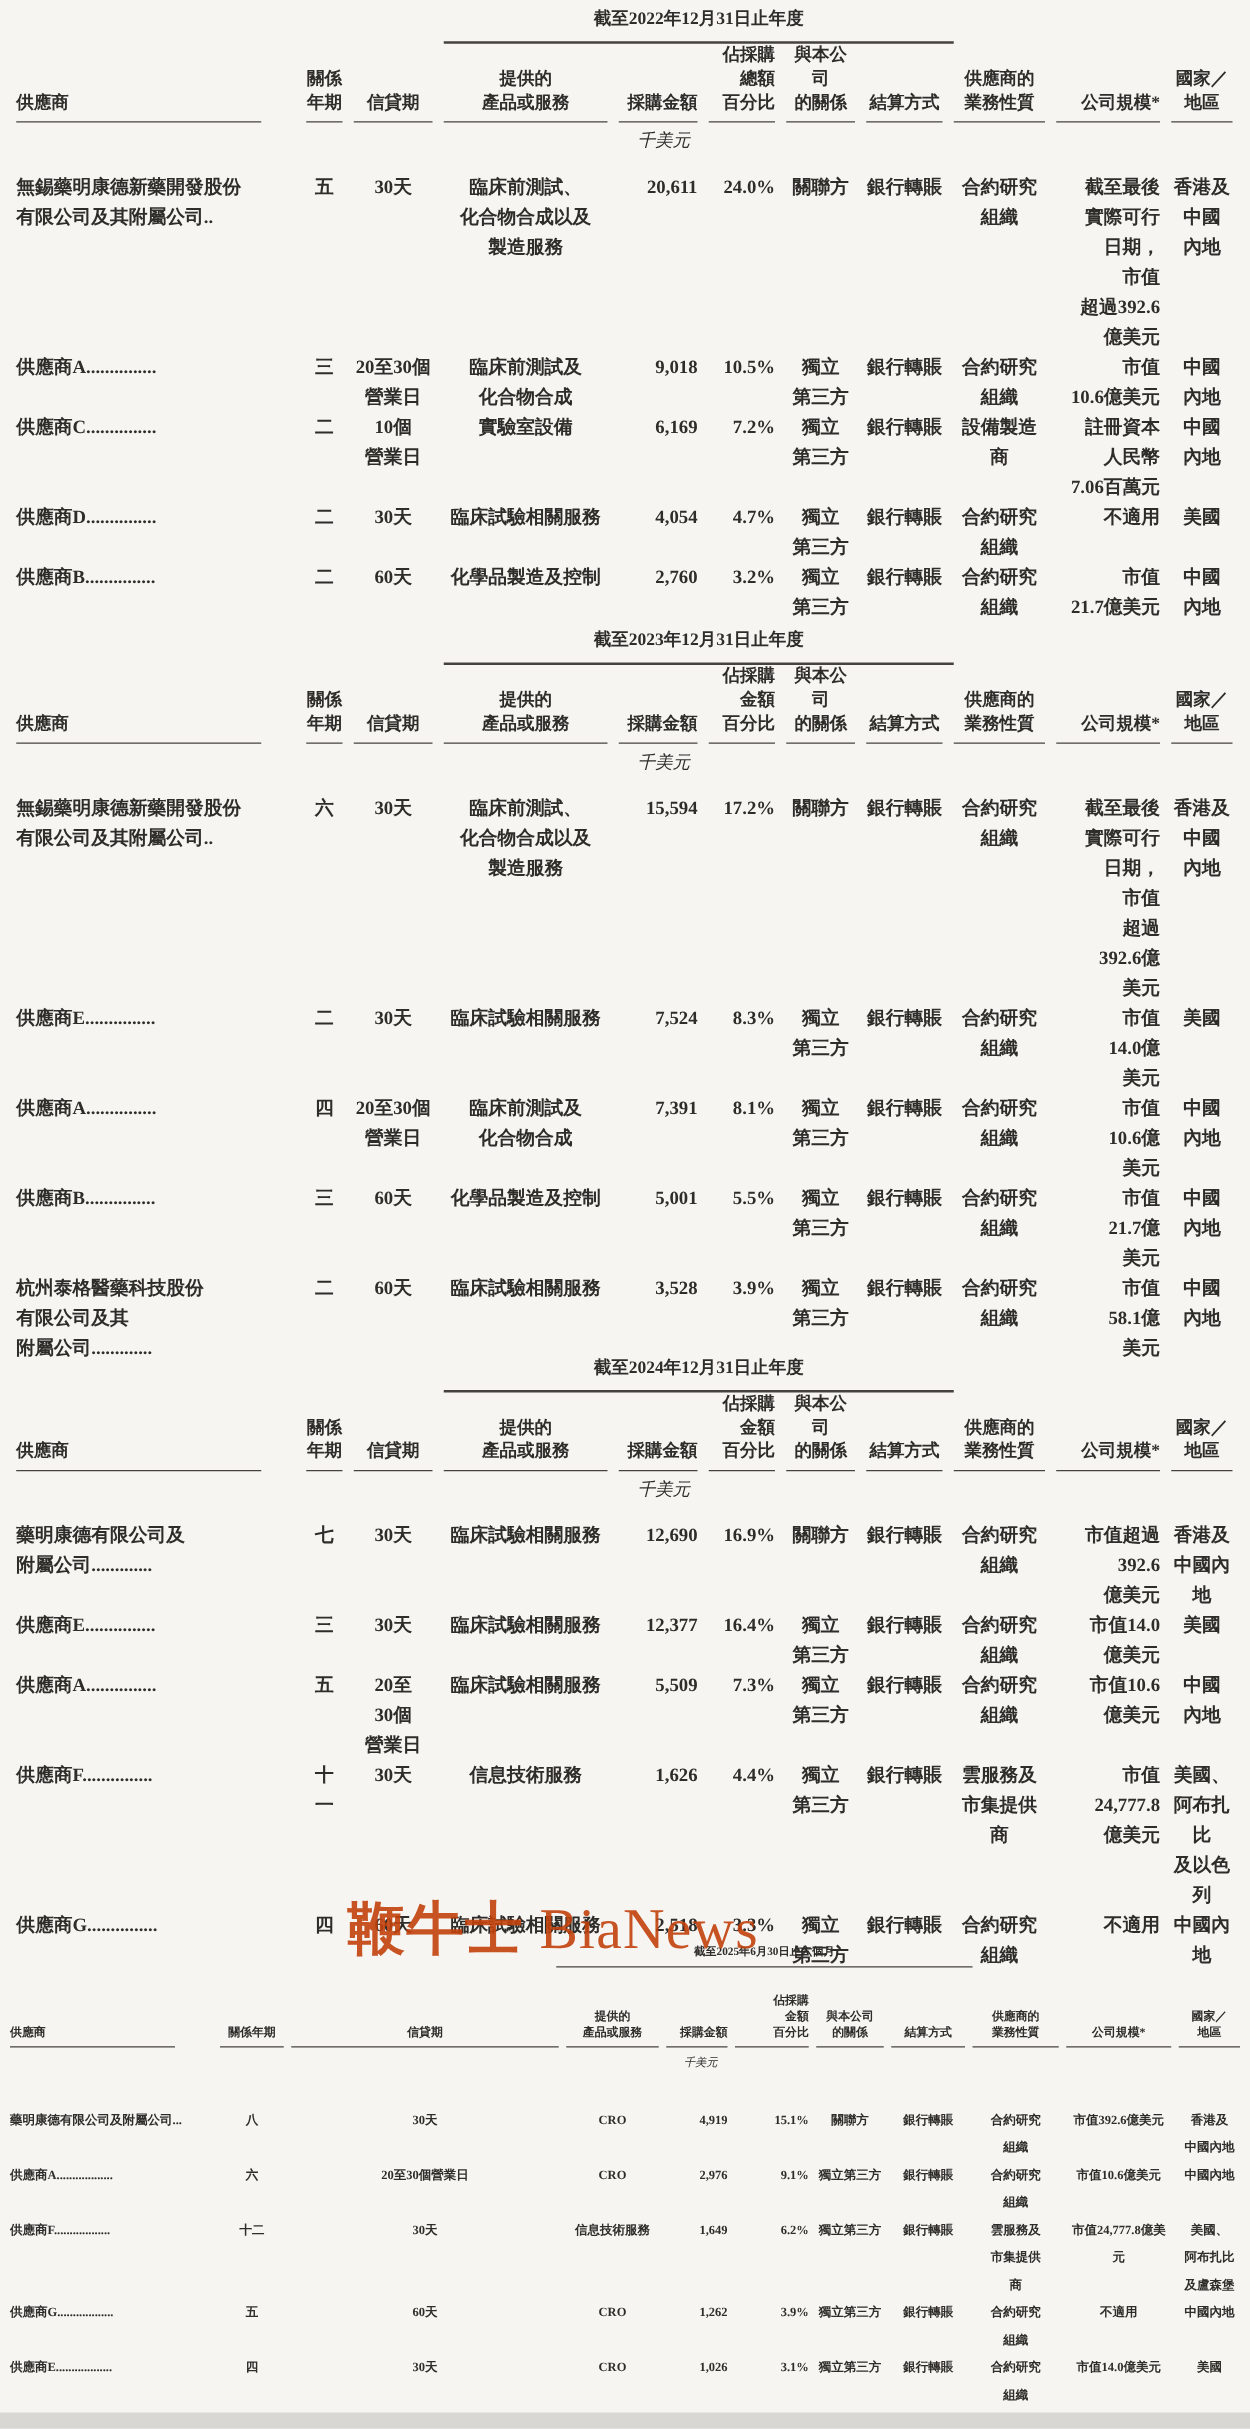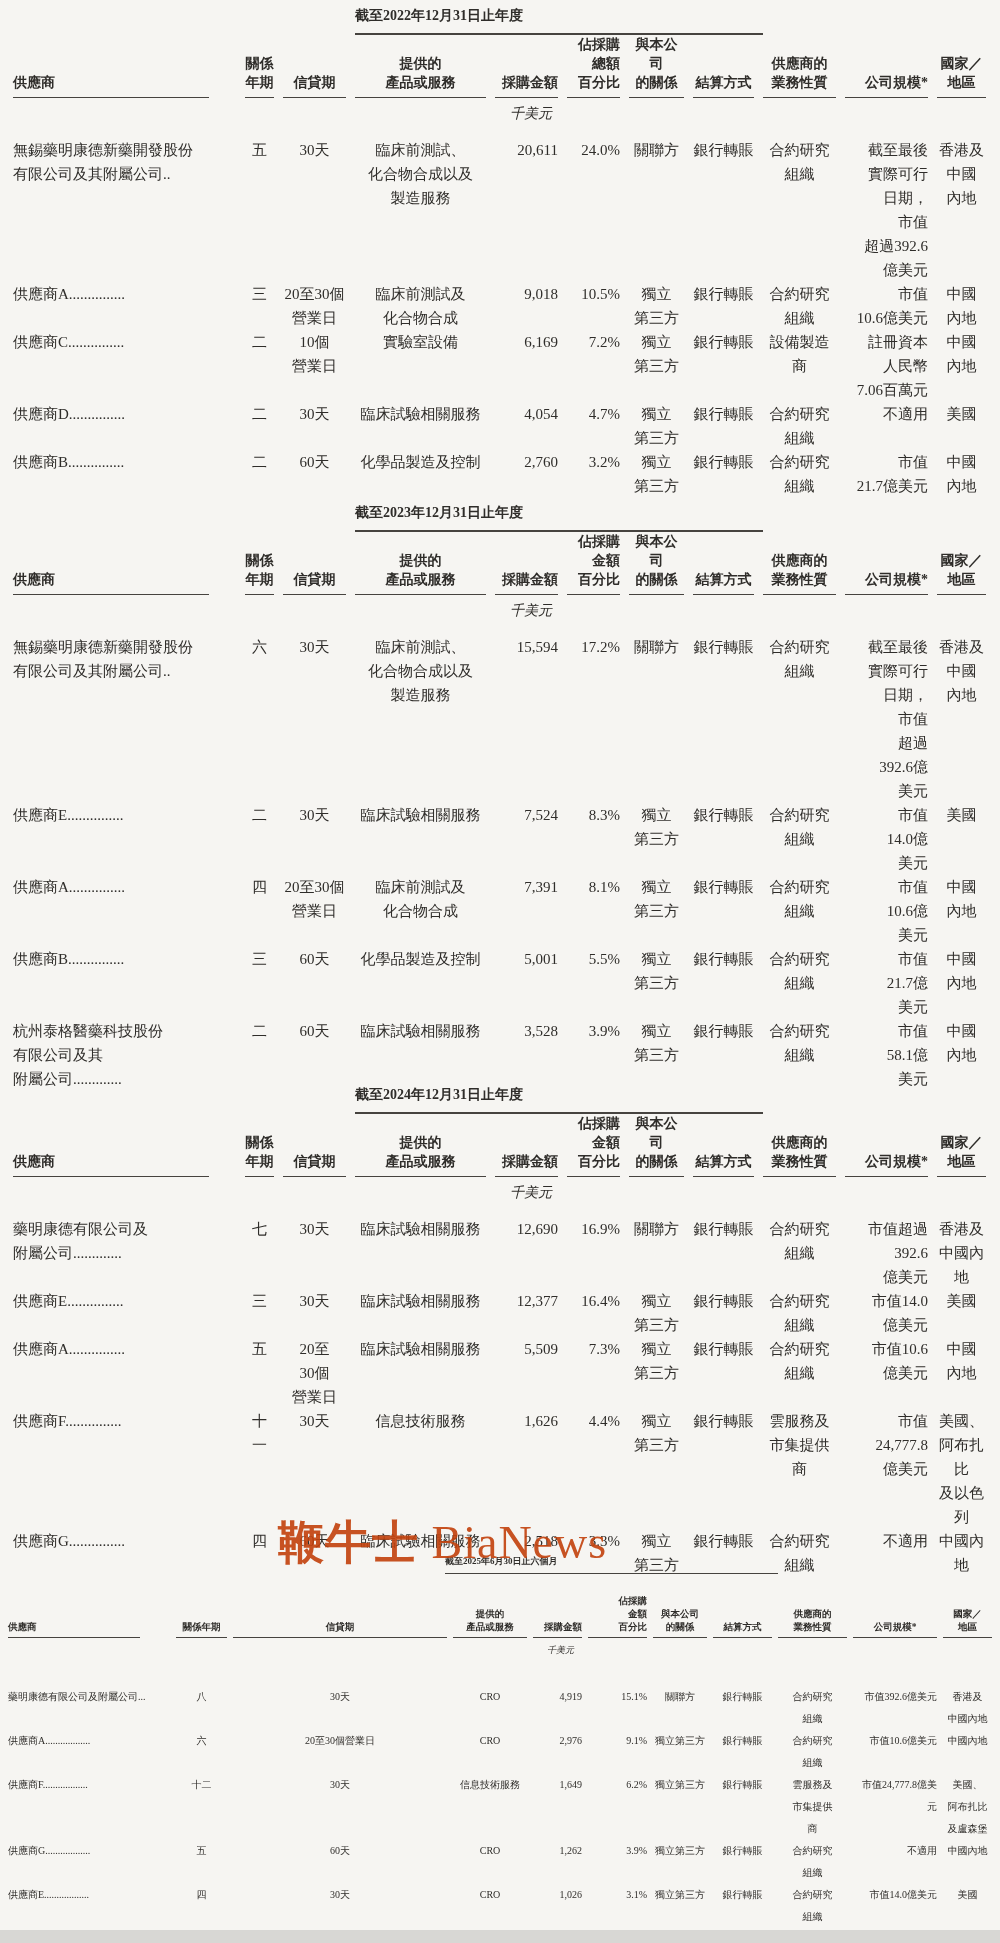--- a/index.html
+++ b/index.html
@@ -7,21 +7,21 @@
   #page{
     position:relative;width:1000px;height:1943px;margin:0 auto;
     background:#f6f5f2;overflow:hidden;
     font-family:"Liberation Serif","DejaVu Serif",serif;
     color:#2f2d2a;
   }
   .table{position:absolute;left:13px;width:982px;}
   .t13{--cols:232px 38px 72px 140px 72px 62px 64px 70px 82px 92px 58px;}
   .t4{--cols:168px 57px 220px 80px 55px 65px 60px 65px 75px 90px 55px;left:8px;width:990px;}
 
-  .ptitle{font-weight:bold;font-size:14px;line-height:16px;text-align:left;}
+  .ptitle{font-weight:bold;font-size:14px;line-height:16px;text-align:center;}
   .t13 .ptitle,.t13 .prule{margin-left:342px;width:408px;}
   .t4  .ptitle,.t4  .prule{margin-left:437px;width:333px;}
   .prule{height:9px;border-bottom:2px solid #46433f;}
   .t4 .ptitle{font-size:9px;line-height:11px;}
   .t4 .prule{height:6px;border-bottom:1.5px solid #46433f;}
 
   .thead{display:grid;grid-template-columns:var(--cols);align-items:end;min-height:60px;}
   .t4 .thead{min-height:64px;}
   .hcell{
     border-bottom:1.5px solid #46433f;padding-bottom:5px;margin-right:9px;
@@ -31,26 +31,26 @@
   .thead > .hcell:nth-child(1){text-align:left;margin-right:36px;}
   .thead > .hcell:nth-child(5),.thead > .hcell:nth-child(6),.thead > .hcell:nth-child(10){text-align:right;}
   .t4 .thead > .hcell:nth-child(10){text-align:center;}
 
   .unitrow{display:grid;grid-template-columns:var(--cols);margin-top:4px;}
   .unit{grid-column:5;text-align:center;font-style:italic;font-size:14px;line-height:24px;}
   .t4 .unit{font-size:9px;line-height:16px;}
 
   .tbody{margin-top:12px;}
   .t4 .tbody{margin-top:28px;}
-  .trow{display:grid;grid-template-columns:var(--cols);}
+  .trow{display:grid;grid-template-columns:var(--cols);font-weight:bold;}
   .tcell{white-space:pre-line;font-size:15px;line-height:24px;text-align:center;padding-right:9px;}
   .t4 .tcell{font-size:10px;line-height:22px;padding-right:6px;}
   .trow > .tcell:nth-child(1){text-align:left;padding-right:0;}
   .trow > .tcell:nth-child(5),.trow > .tcell:nth-child(6),.trow > .tcell:nth-child(10){text-align:right;}
-  .t4 .trow > .tcell:nth-child(10){text-align:right;}
+  .t4 .trow > .tcell:nth-child(10){text-align:center;}
 
   #watermark{
     position:absolute;left:278px;top:1516px;width:460px;
     font-size:46px;line-height:54px;white-space:nowrap;
     opacity:.9;letter-spacing:1px;
   }
   #watermark .cn{font-weight:bold;}
   #bottom-bar{position:absolute;left:0;top:1930px;width:1000px;height:13px;background:#d8d7d4;}
 </style>
 </head>

